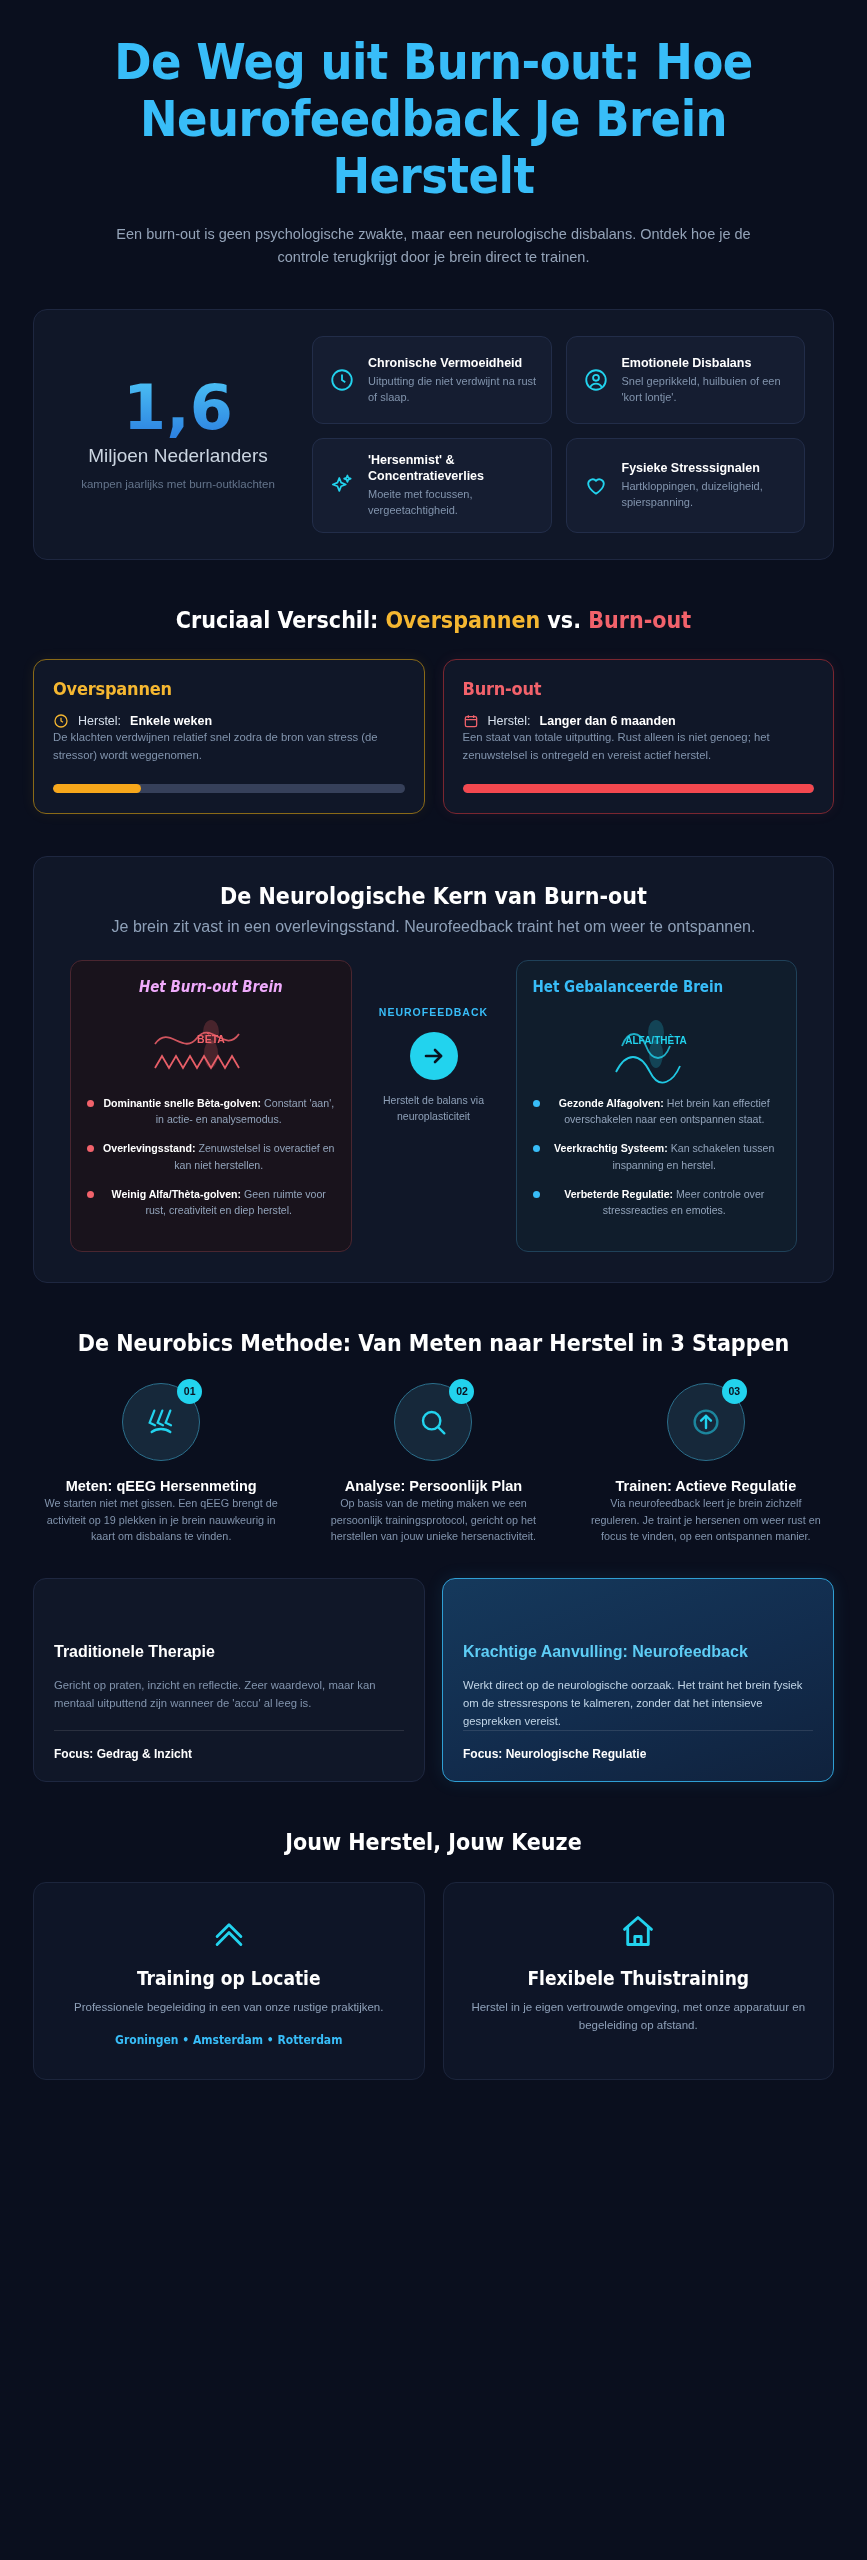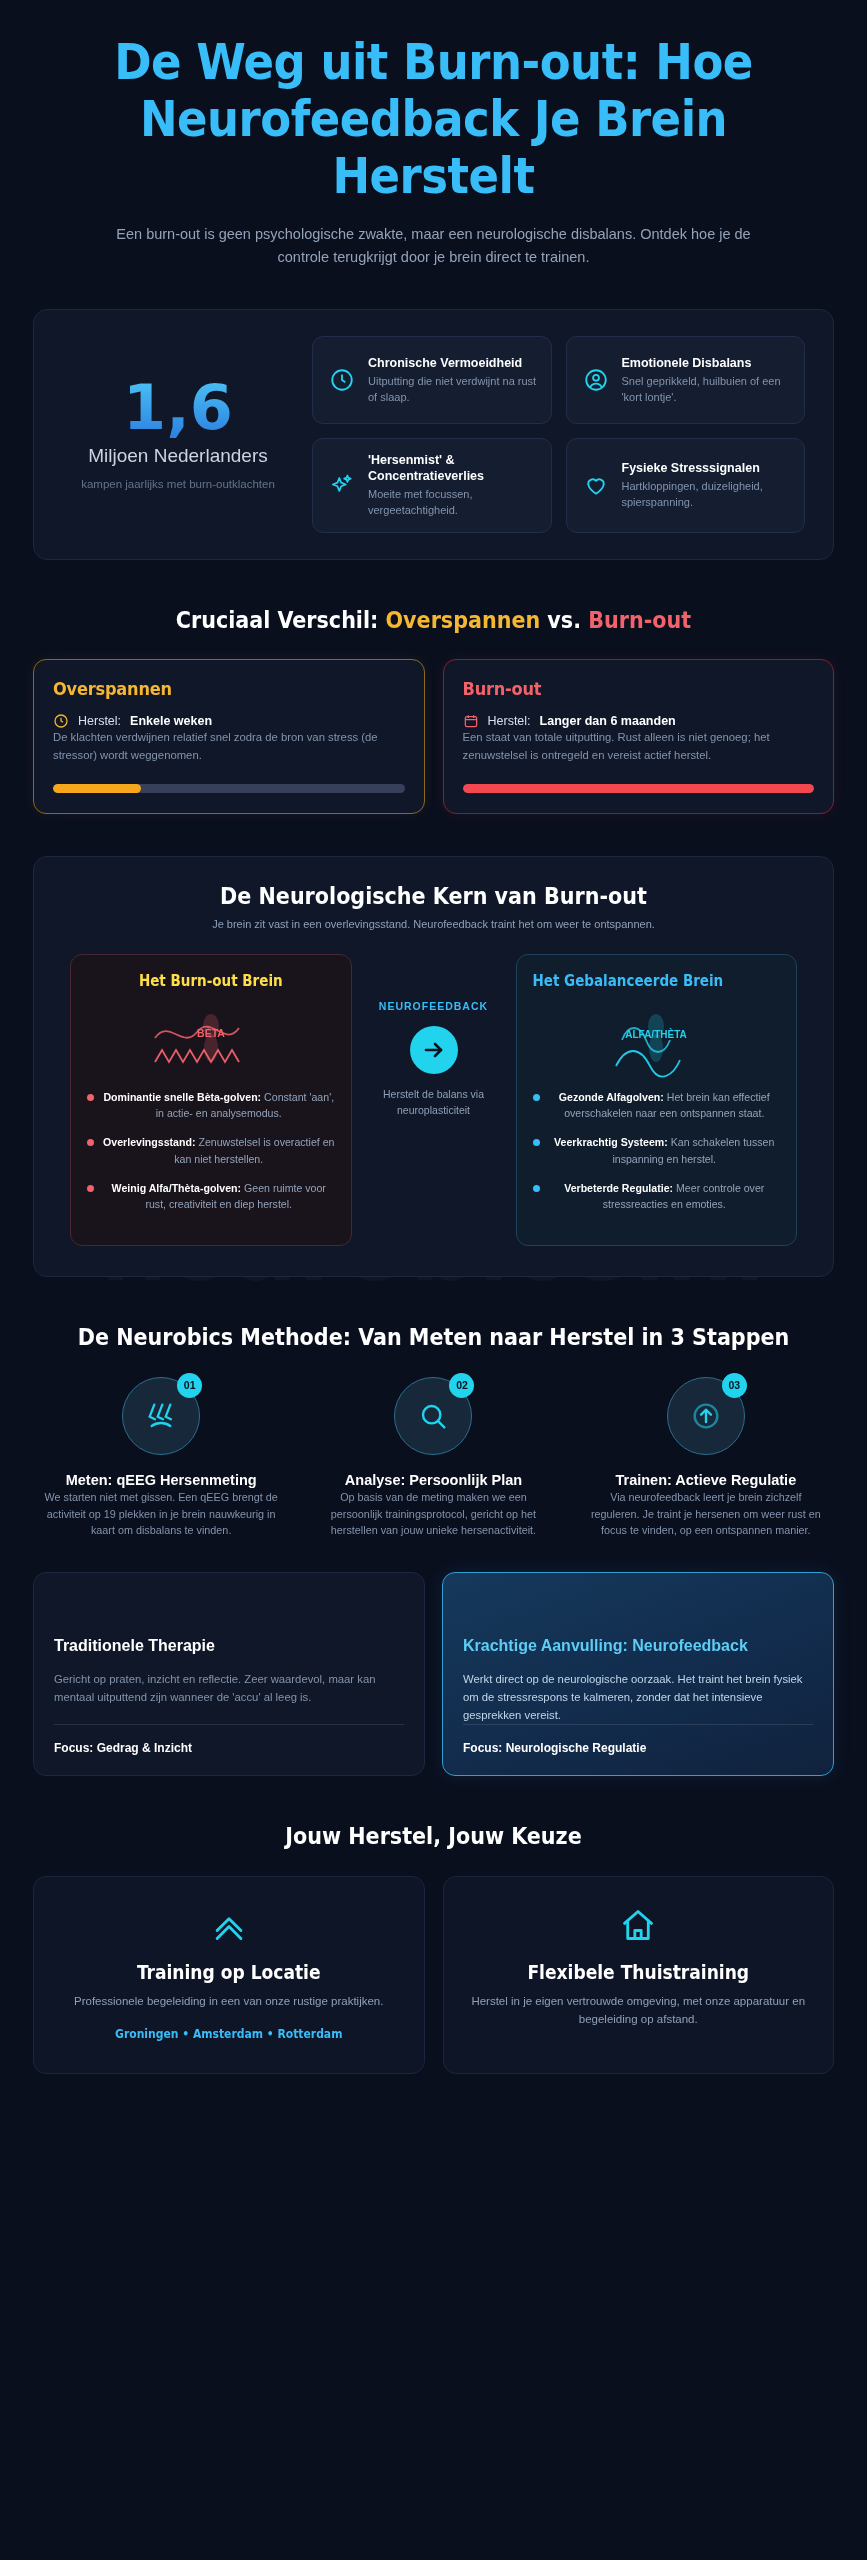--- a/index.html
+++ b/index.html
@@ -104,28 +104,28 @@
   .bar .fill { height: 100%; border-radius: 99px; }
   .bar .fill.amber { background: #f7a71b; }
   .bar .fill.red { background: #f3484f; }
 
   
   .neuro-wrap { margin-top: 42px; padding: 26px 36px 30px; }
   .neuro-wrap h2 {
     text-align: center; font-size: 23px; font-weight: 700; color: #fff;
     font-family: "DejaVu Sans Condensed", "Liberation Sans Narrow", "Liberation Sans", sans-serif;
   }
-  .neuro-wrap .lede { text-align: center; font-size: 11px; color: #8ea0b8; margin-top: 9px; }
+  .neuro-wrap .lede { text-align: center; font-size: 16px; color: #8ea0b8; margin-top: 9px; }
   .brain-row { display: grid; grid-template-columns: 1fr 140px 1fr; gap: 12px; margin-top: 24px; align-items: start; }
   .brain-card { border-radius: 12px; padding: 17px 16px 20px; }
   .brain-card.bad { background: #19131c; border: 1px solid #4a2630; }
   .brain-card.good { background: #101d2c; border: 1px solid #1f4159; }
   .brain-card h4 { text-align: center; font-size: 15px; font-weight: 700; line-height: 1.25;
     font-family: "DejaVu Sans Condensed", "Liberation Sans Narrow", "Liberation Sans", sans-serif; }
-  .brain-card.bad h4 { color: #fde047; }
+  .brain-card.bad h4 { color: #f0abfc; font-style: italic; }
   .brain-card.good h4 { color: #38bdf8; text-align: left; }
   .wave-box { height: 80px; display: flex; align-items: center; justify-content: center; margin: 12px 0 4px; }
   .wave-box svg { width: 160px; height: 78px; display: block; }
   .blist { list-style: none; margin-top: 6px; }
   .blist li { display: flex; gap: 9px; margin-bottom: 13px; font-size: 10.6px; line-height: 1.52; color: #93a4bb; text-align: center; }
   .blist .dot { flex: 0 0 7px; width: 7px; height: 7px; border-radius: 50%; margin-top: 5px; }
   .brain-card.bad .dot { background: #f2626b; }
   .brain-card.good .dot { background: #38bdf8; }
   .blist b { color: #ffffff; }
   .blist span.t { flex: 1; }

